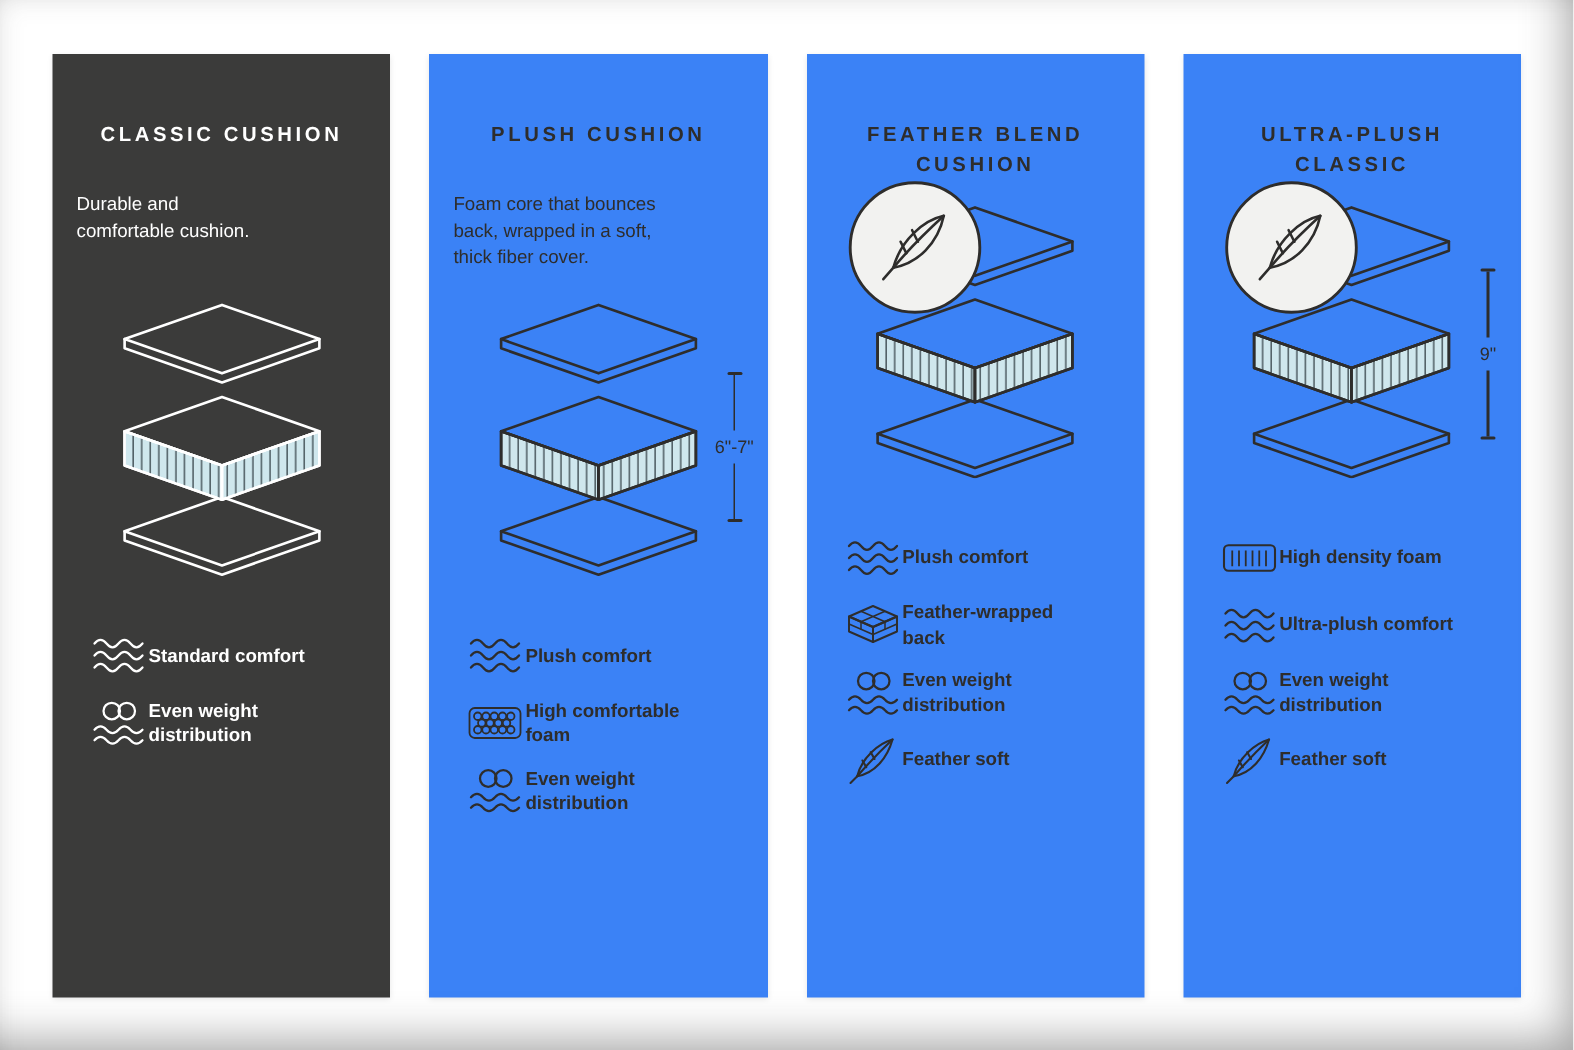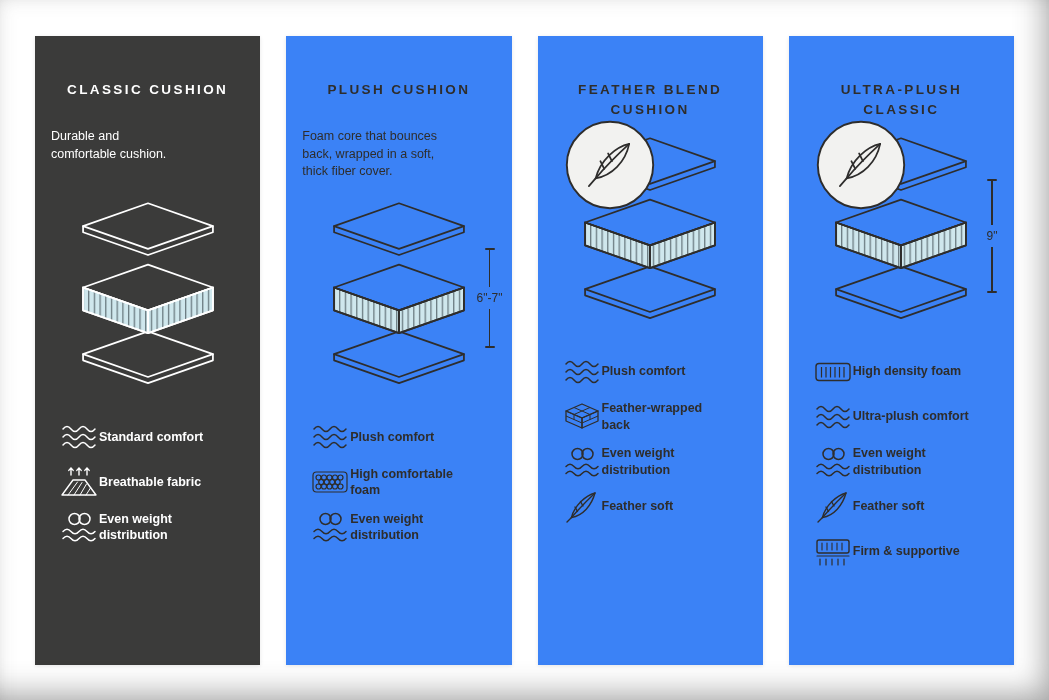--- a/index.html
+++ b/index.html
@@ -189,26 +189,20 @@
       </div>
       <ul class="features">
         <li>
           <svg class="fi" viewBox="0 0 40 34">
               <use href="#sym-wave"></use>
             </svg>
           <span class="f-label">Standard comfort</span>
         </li>
         <li>
           <svg class="fi" viewBox="0 0 40 34">
-              <use href="#sym-breathable"></use>
-            </svg>
-          <span class="f-label">Breathable fabric</span>
-        </li>
-        <li>
-          <svg class="fi" viewBox="0 0 40 34">
               <use href="#sym-weight"></use>
             </svg>
           <span class="f-label">Even weight
 distribution</span>
         </li>
       </ul>
     </section>
 
     <section class="card card-plush">
       <h2 class="title">PLUSH CUSHION</h2>
@@ -329,23 +323,17 @@
             </svg>
           <span class="f-label">Even weight
 distribution</span>
         </li>
         <li>
           <svg class="fi" viewBox="0 0 40 34">
               <use href="#sym-feather"></use>
             </svg>
           <span class="f-label">Feather soft</span>
         </li>
-        <li>
-          <svg class="fi" viewBox="0 0 40 34">
-              <use href="#sym-firm"></use>
-            </svg>
-          <span class="f-label">Firm &amp; supportive</span>
-        </li>
       </ul>
     </section>
 
   </div>
 </div>
 
 </body></html>

